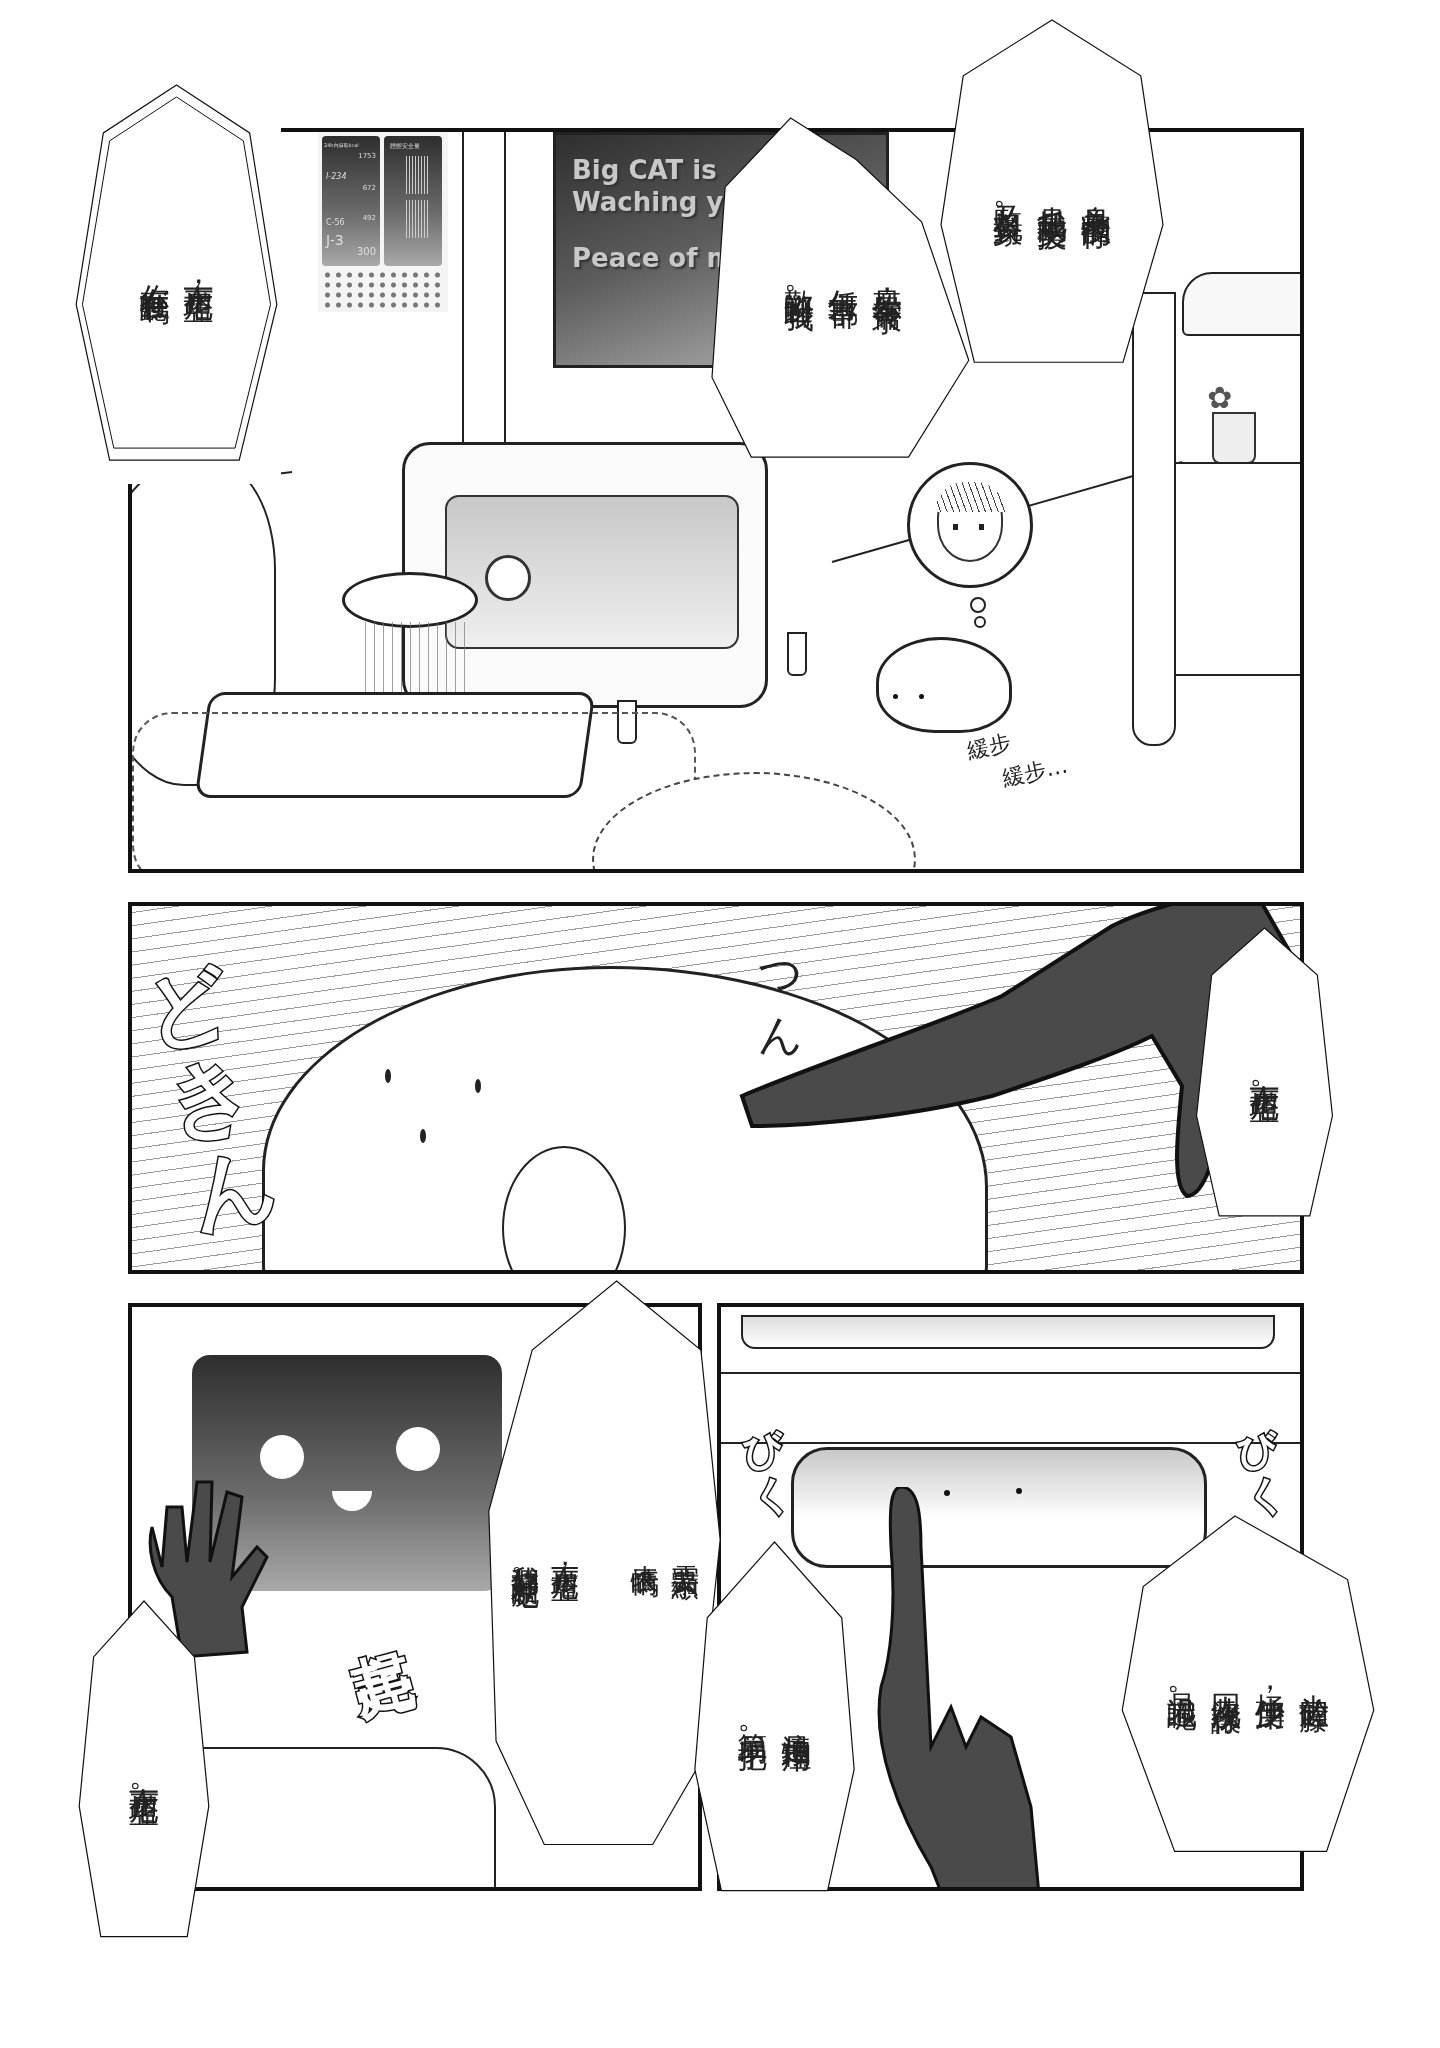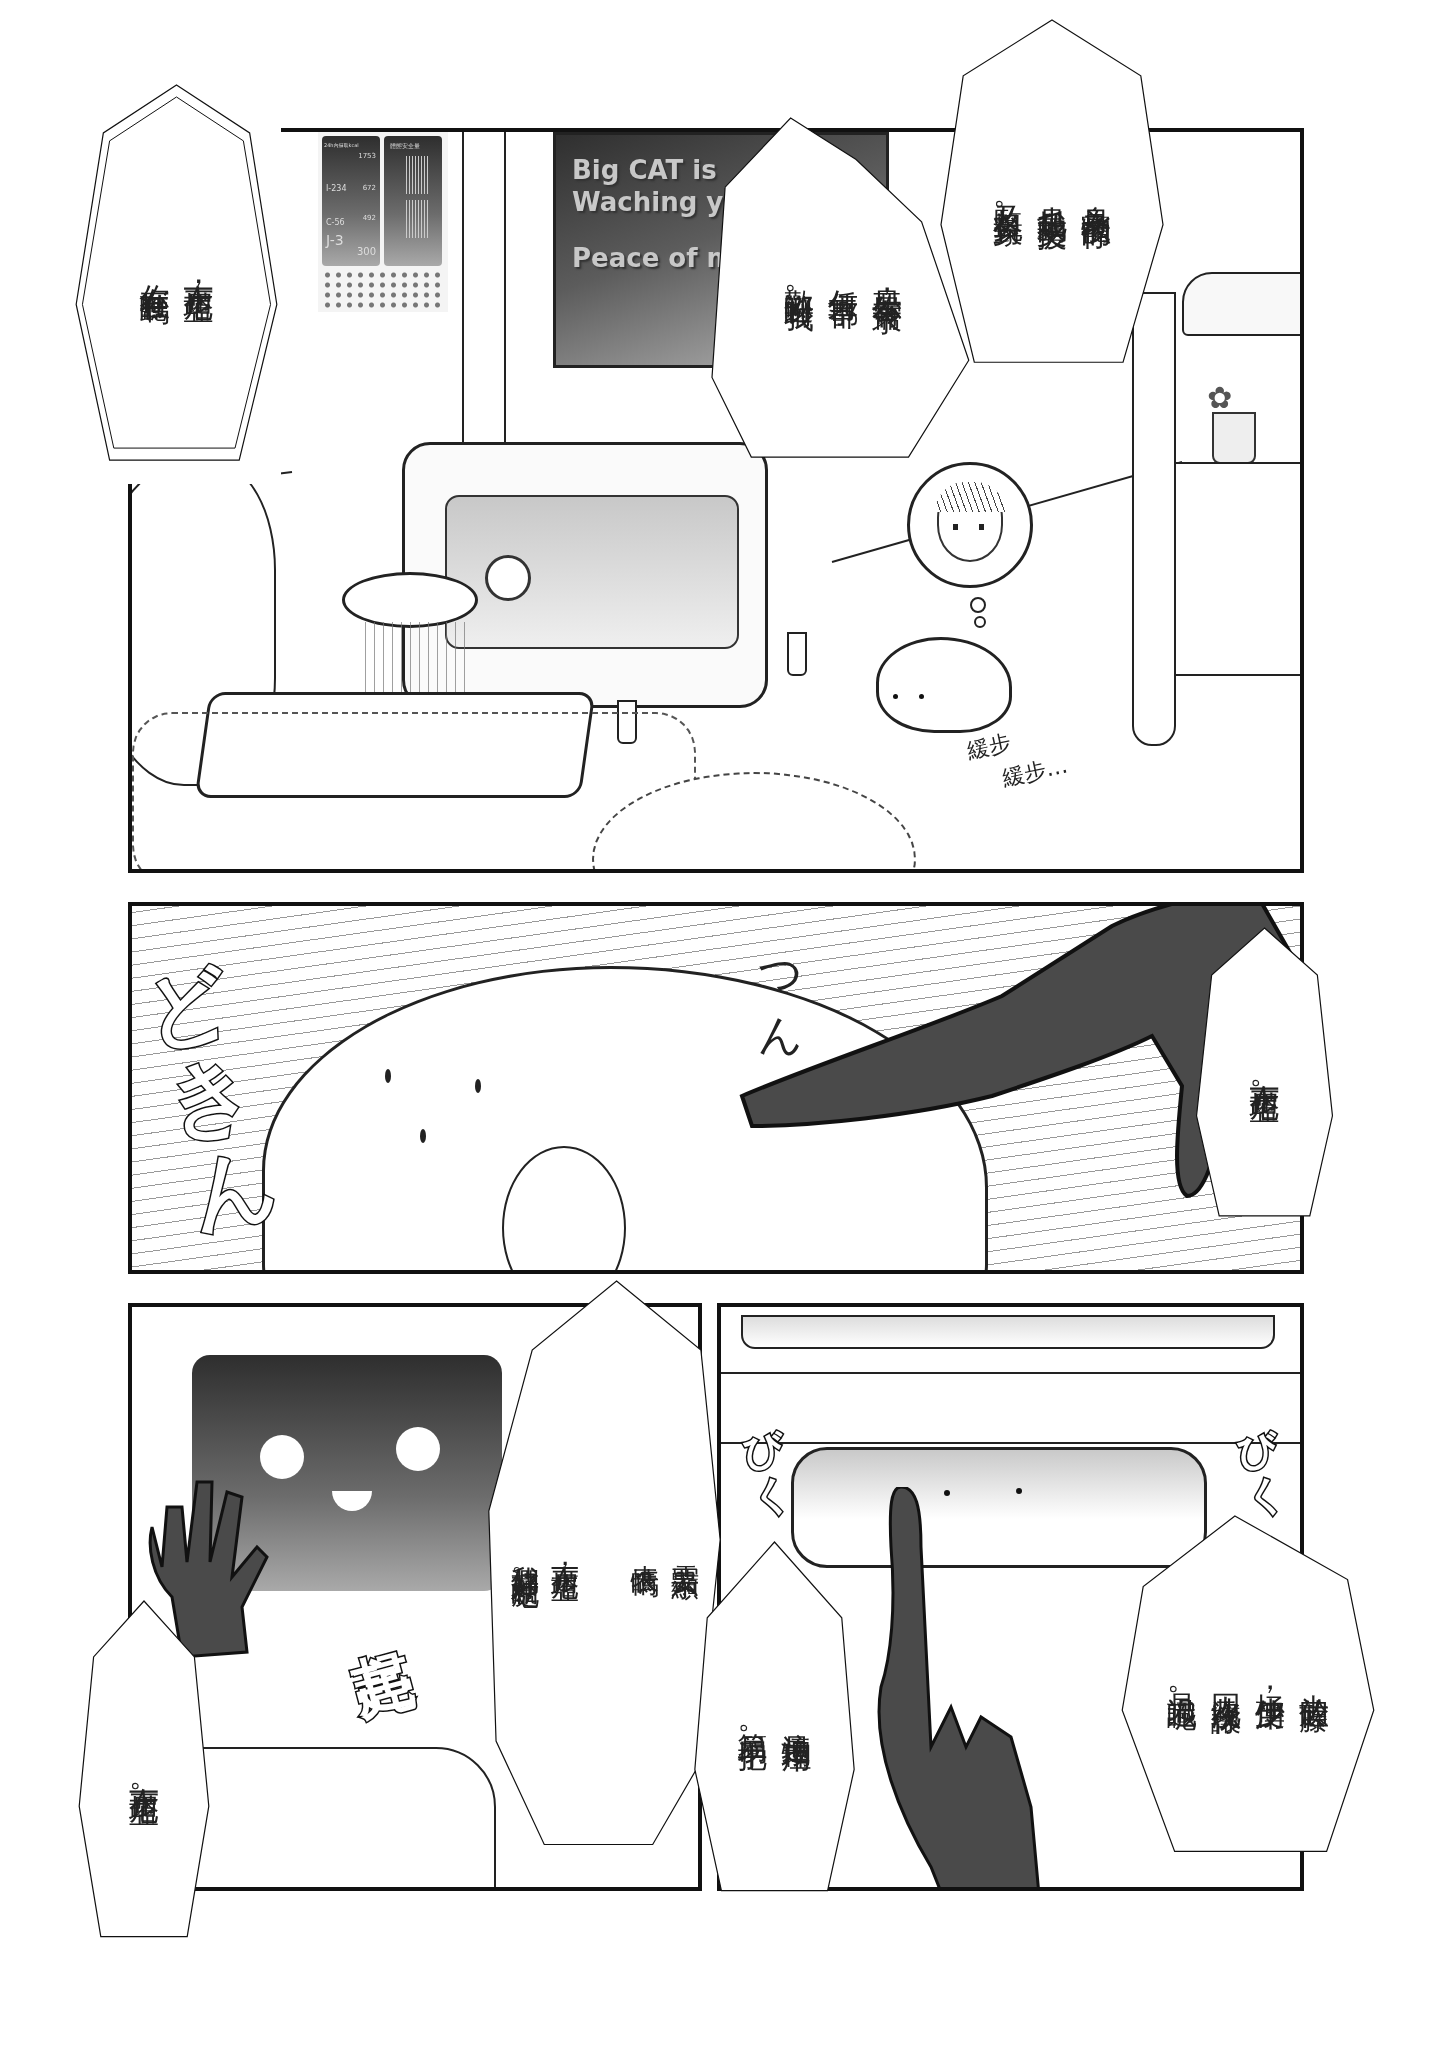--- a/index.html
+++ b/index.html
@@ -18,21 +18,21 @@
 </style>
 </head>
 <body>
 
 <div class="panel" style="left:128px;top:128px;width:1176px;height:745px;">
 
   <div class="abs" style="left:186px;top:0;width:130px;height:180px;background:#f4f4f4;">
     <div class="abs screen-dark" style="left:4px;top:4px;width:58px;height:130px;border-radius:4px;">
       <div class="abs" style="left:2px;top:6px;font-size:5px;color:#ddd;">24h內攝取kcal</div>
       <div class="abs" style="right:4px;top:16px;font-size:7px;color:#ddd;">1753</div>
-      <div class="abs" style="left:4px;top:48px;font-size:8px;color:#ddd;">I-234</div>
+      <div class="abs" style="left:4px;top:36px;font-size:8px;color:#ddd;font-style:italic;">I-234</div>
       <div class="abs" style="right:4px;top:48px;font-size:7px;color:#ddd;margin-left:10px;">672</div>
       <div class="abs" style="left:4px;top:82px;font-size:8px;color:#ddd;">C-56</div>
       <div class="abs" style="right:4px;top:78px;font-size:7px;color:#ddd;">492</div>
       <div class="abs" style="left:4px;top:96px;font-size:14px;color:#ddd;">J-3</div>
       <div class="abs" style="right:4px;top:110px;font-size:10px;color:#ddd;">300</div>
     </div>
     <div class="abs screen-dark" style="left:66px;top:4px;width:58px;height:130px;border-radius:4px;">
       <div class="abs" style="left:6px;top:6px;font-size:6px;color:#ddd;">體態安全量</div>
       <div class="abs" style="left:22px;top:20px;width:22px;height:38px;background:repeating-linear-gradient(90deg,#ccc 0 1px,transparent 1px 3px);"></div>
       <div class="abs" style="left:22px;top:64px;width:22px;height:38px;background:repeating-linear-gradient(90deg,#ccc 0 1px,transparent 1px 3px);"></div>

